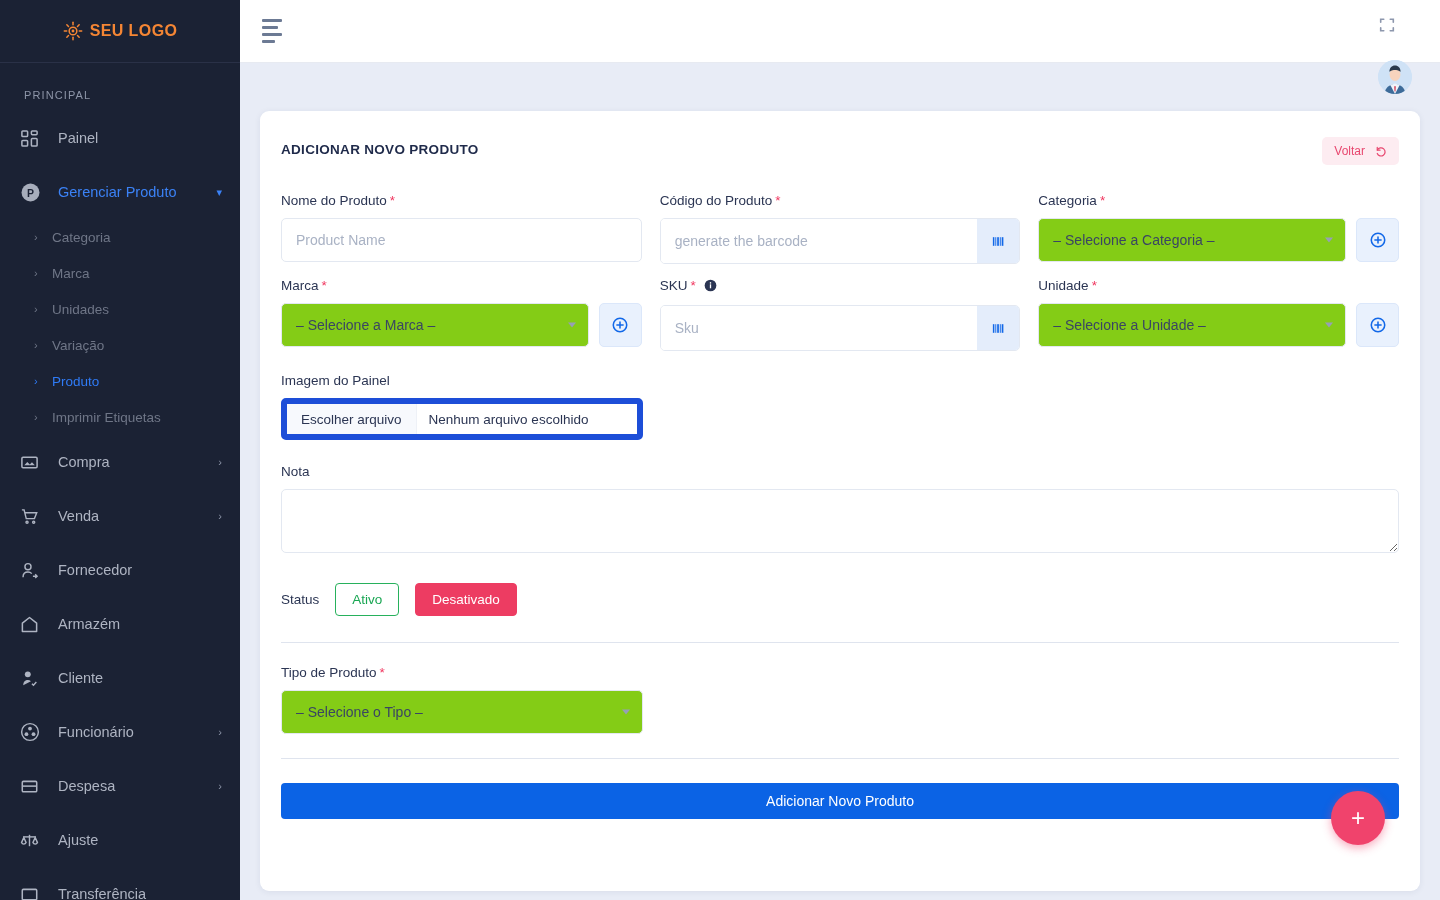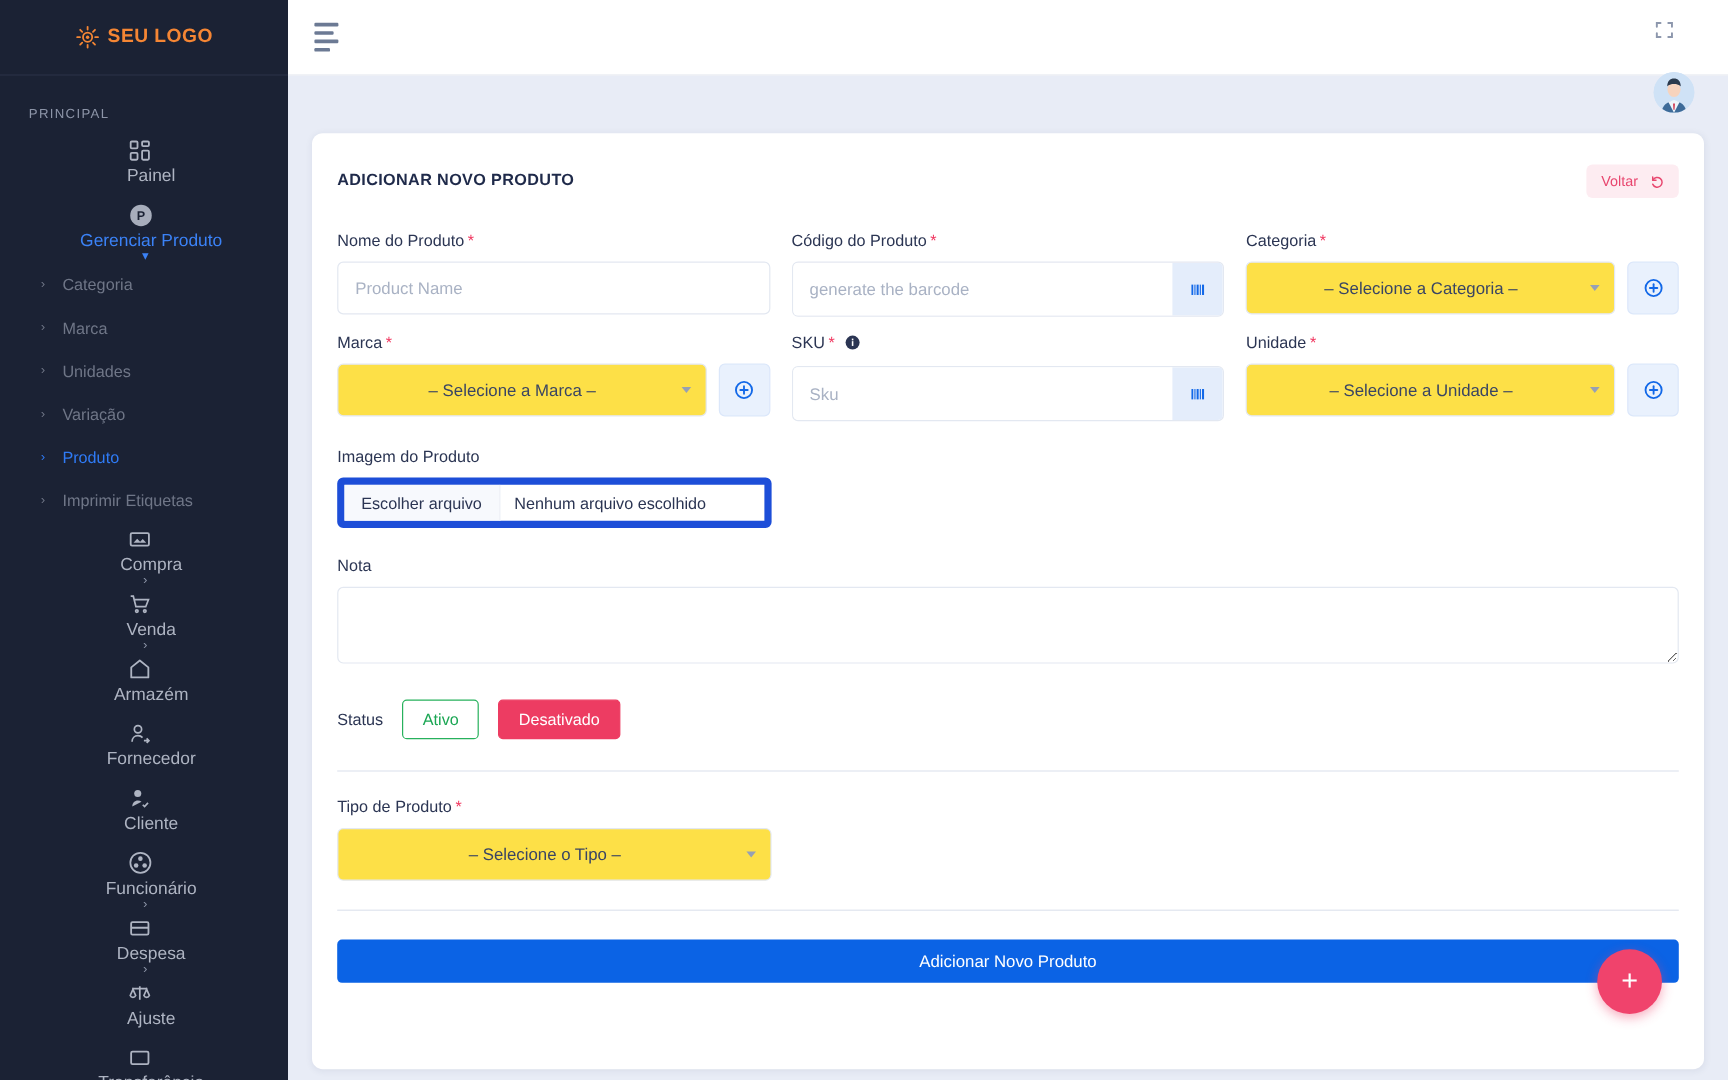--- a/index.html
+++ b/index.html
@@ -31,21 +31,21 @@
     letter-spacing: .4px;
   }
   .nav-section-label {
     color: #8d95a8; font-size: 11px; letter-spacing: 1.1px;
     padding: 26px 0 10px 24px;
   }
   .nav-item {
     display: flex; align-items: center;
     height: 54px; padding: 0 18px 0 20px;
     color: #aeb4c2; font-size: 14.5px;
-    cursor: pointer; position: relative; flex-direction: column;
+    cursor: pointer; position: relative;
   }
   .nav-item .ni-icon {
     width: 28px; flex: 0 0 28px; display: flex;
     align-items: center; justify-content: flex-start;
   }
   .nav-item .ni-label { flex: 1; padding-left: 10px; white-space: nowrap; }
   .nav-item.active { color: #3b82f6; }
   .nav-item .chev {
     font-size: 11px; color: #8d95a8; line-height: 1;
   }
@@ -157,22 +157,22 @@
   }
   .inp-addon {
     width: 42px; background: #e4edfb;
     display: flex; align-items: center; justify-content: center;
     cursor: pointer; flex: 0 0 42px;
   }
   .sel {
     flex: 1; height: 44px; border: 1px solid #e3e8f1;
     border-radius: 5px; padding: 0 30px 0 14px;
     font-size: 14px; color: #3a4563; font-family: inherit;
-    background: #fde047; outline: none; appearance: none;
-    cursor: pointer; min-width: 0; text-align: center;
+    background: #84cc16; outline: none; appearance: none;
+    cursor: pointer; min-width: 0;
   }
   .sel-wrap { position: relative; flex: 1; display: flex; min-width: 0; }
   .sel-caret {
     position: absolute; right: 13px; top: 50%;
     transform: translateY(-50%);
     width: 0; height: 0; pointer-events: none;
     border-left: 4px solid transparent;
     border-right: 4px solid transparent;
     border-top: 5px solid #96a0b5;
   }
@@ -345,36 +345,36 @@
           <circle cx="7.4" cy="16" r="1.1"></circle>
           <circle cx="14.4" cy="16" r="1.1"></circle>
         </svg>
       </span>
       <span class="ni-label">Venda</span>
       <span class="chev">›</span>
     </div>
 
     <div class="nav-item">
       <span class="ni-icon">
-        <svg width="19" height="19" viewBox="0 0 20 20" fill="none" stroke="#aeb4c2" stroke-width="1.6" stroke-linejoin="round">
-          <path d="M2.5 8.6L10 2.6l7.5 6v8.8h-15z"></path>
-        </svg>
-      </span>
-      <span class="ni-label">Armazém</span>
-    </div>
-
-    <div class="nav-item">
-      <span class="ni-icon">
         <svg width="19" height="19" viewBox="0 0 20 20" fill="none" stroke="#aeb4c2" stroke-width="1.5">
           <circle cx="8.4" cy="6" r="3.2"></circle>
           <path d="M3.2 17c0-3.4 2.3-5.4 5.2-5.4 1.6 0 3 .6 4 1.7"></path>
           <path d="M13.6 16h4M16 14l2 2-2 2"></path>
         </svg>
       </span>
       <span class="ni-label">Fornecedor</span>
+    </div>
+
+    <div class="nav-item">
+      <span class="ni-icon">
+        <svg width="19" height="19" viewBox="0 0 20 20" fill="none" stroke="#aeb4c2" stroke-width="1.6" stroke-linejoin="round">
+          <path d="M2.5 8.6L10 2.6l7.5 6v8.8h-15z"></path>
+        </svg>
+      </span>
+      <span class="ni-label">Armazém</span>
     </div>
 
     <div class="nav-item">
       <span class="ni-icon">
         <svg width="19" height="19" viewBox="0 0 20 20" fill="none" stroke="#aeb4c2" stroke-width="1.5">
           <circle cx="8.2" cy="5.6" r="3.1" fill="#aeb4c2" stroke="none"></circle>
           <path d="M3.4 17c0-3.3 2.2-5.3 4.9-5.3 1.2 0 2.3.4 3.2 1.1" fill="#aeb4c2" stroke="none"></path>
           <path d="M12.6 15.4l1.6 1.6 3-3.2"></path>
         </svg>
       </span>
@@ -590,21 +590,21 @@
                     <circle cx="11" cy="11" r="7.4"></circle>
                     <line x1="11" y1="7.6" x2="11" y2="14.4"></line>
                     <line x1="7.6" y1="11" x2="14.4" y2="11"></line>
                   </svg>
                 </button>
               </div>
             </div>
           </div>
 
           <div style="padding-top:8px">
-            <label class="fl">Imagem do Produto</label>
+            <label class="fl">Imagem do Painel</label>
             <div class="file-ctl">
               <div class="file-btn">Escolher arquivo</div>
               <div class="file-name">Nenhum arquivo escolhido</div>
             </div>
           </div>
 
           <div style="padding-top:24px">
             <label class="fl">Nota</label>
             <textarea class="ta" style=""></textarea>
           </div>

